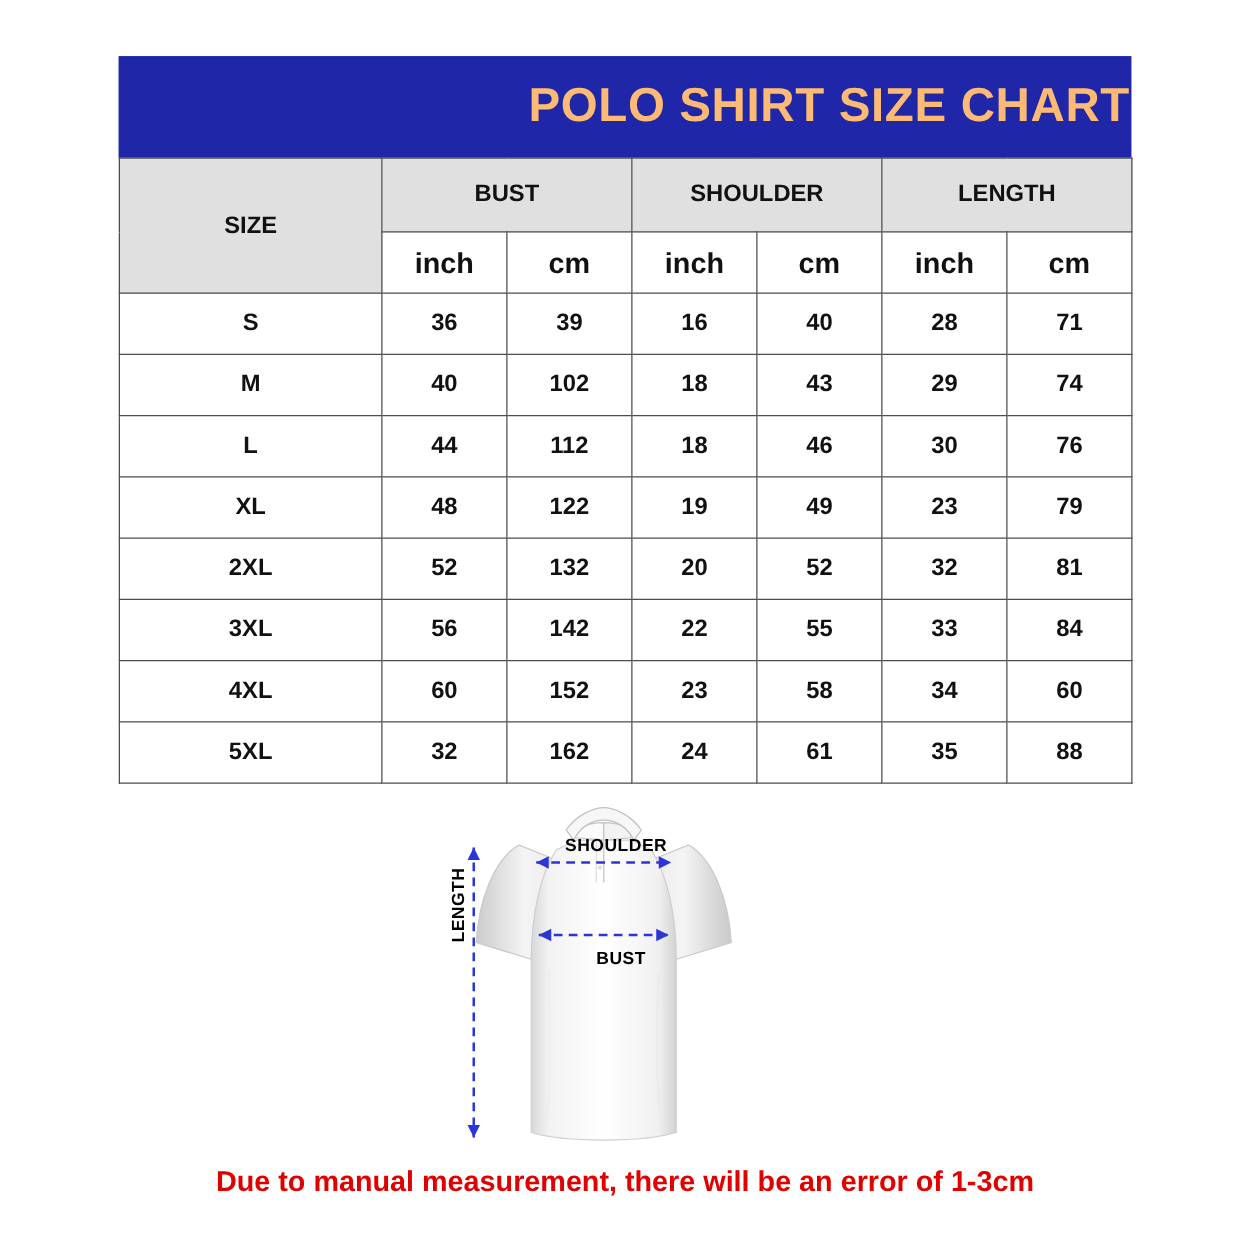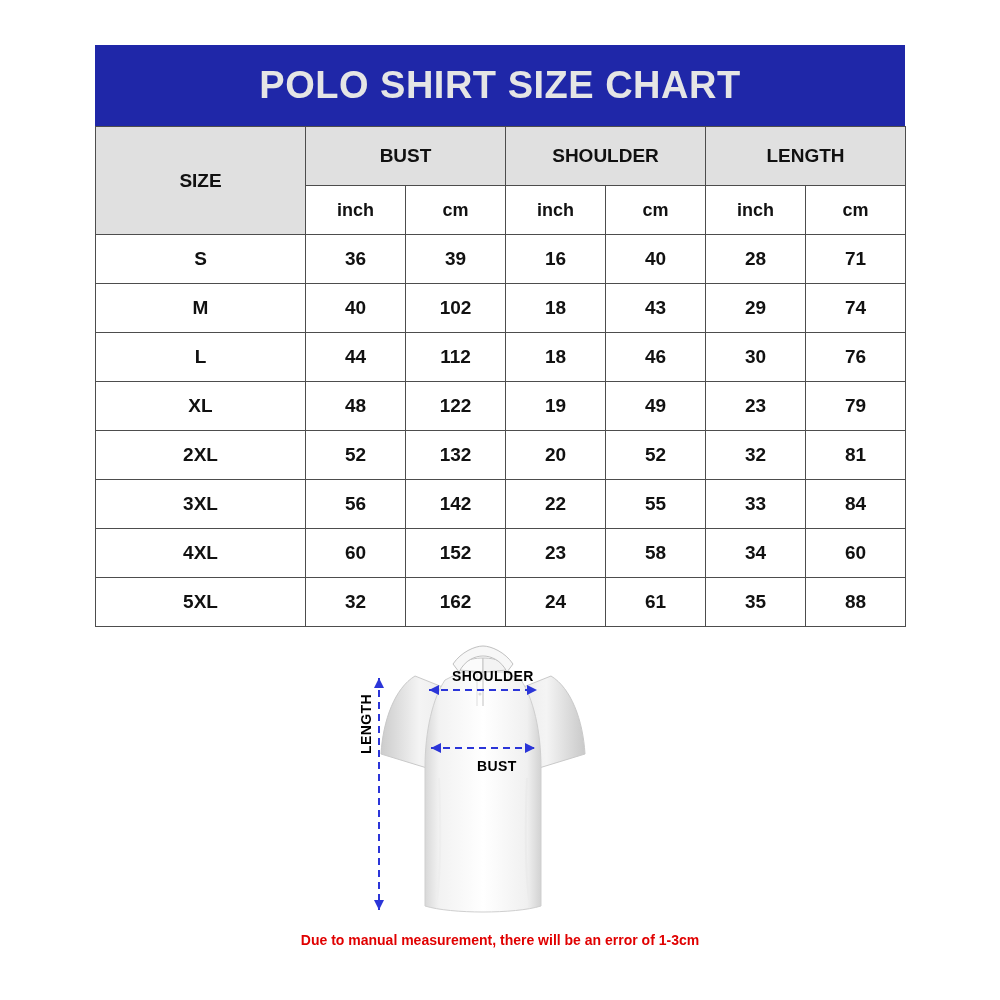--- a/index.html
+++ b/index.html
@@ -18,22 +18,22 @@
 
   .chart-wrap {
     position: absolute;
     left: 95px;
     top: 45px;
     width: 810px;
   }
 
   .chart-title {
     background: #1f27a8;
-    color: #e5e5e5;
-    text-align: center;
+    color: #fdba74;
+    text-align: right;
     font-size: 38px;
     font-weight: bold;
     letter-spacing: 0.5px;
     line-height: 1;
     padding: 20px 0 21px 0;
     border: 1px solid #1f27a8;
     box-sizing: border-box;
   }
 
   table.size-table {
@@ -51,21 +51,21 @@
     height: 48px;
   }
   table.size-table thead th {
     background: #e0e0e0;
     font-weight: bold;
     font-size: 19px;
     height: 58px;
   }
   table.size-table tr.units td {
     font-weight: bold;
-    font-size: 18px;
+    font-size: 23px;
     height: 48px;
   }
   table.size-table tbody td.size-cell {
     font-weight: bold;
     font-size: 19px;
   }
   table.size-table tbody td {
     font-weight: bold;
   }
   .col-size { width: 210px; }
@@ -103,21 +103,21 @@
     white-space: nowrap;
   }
 
   .footnote {
     position: absolute;
     left: 0;
     top: 932px;
     width: 1000px;
     text-align: center;
     color: #e00000;
-    font-size: 14px;
+    font-size: 23px;
     font-weight: bold;
   }
 </style>
 </head>
 <body>
 
 <div class="chart-wrap">
 
   <div class="chart-title">POLO SHIRT SIZE CHART</div>
 

